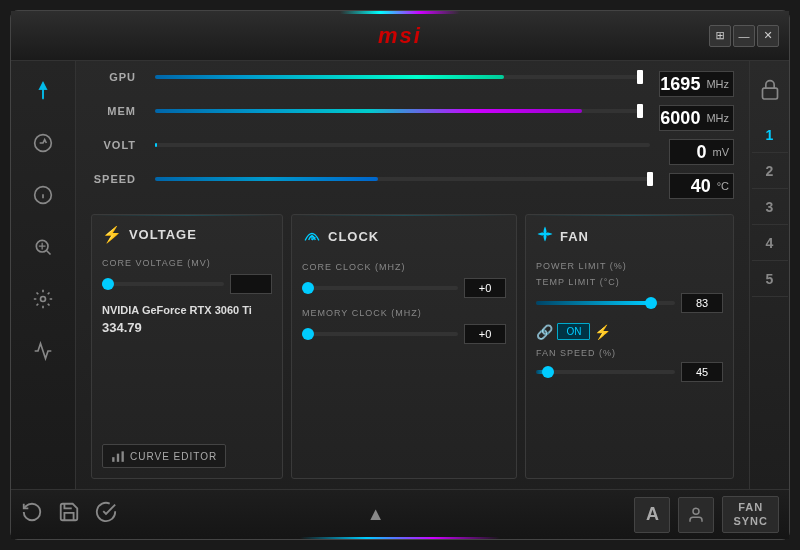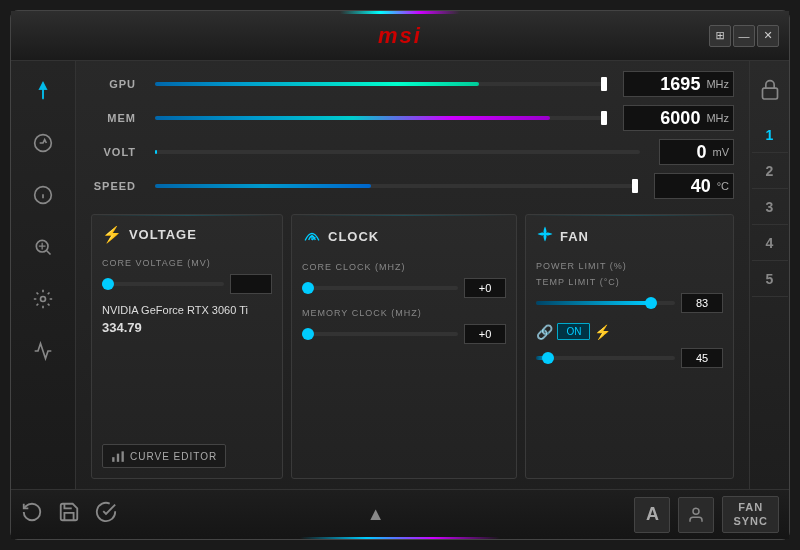--- a/index.html
+++ b/index.html
@@ -127,21 +127,20 @@
     
     .sliders-section {
       display: flex;
       flex-direction: column;
       gap: 8px;
       margin-bottom: 15px;
     }
 
     .slider-row {
       display: flex;
-      align-items: center;
       gap: 19px;
     }
 
     .slider-label {
       width: 45px;
       text-align: right;
       color: #aaa;
       font-size: 11px;
       font-weight: bold;
       letter-spacing: 1px;
@@ -198,21 +197,20 @@
     .slider-value-box {
       min-width: 65px;
       height: 26px;
       background: #111;
       border: 1px solid #444;
       display: flex;
       align-items: center;
       justify-content: flex-end;
       padding-right: 4px;
       gap: 2px;
-      padding-left: 36px;
     }
 
     .slider-value {
       font-size: 18px;
       font-weight: bold;
       color: #ffffff;
     }
 
     .slider-unit {
       font-size: 11px;
@@ -312,21 +310,21 @@
       border: 1px solid #444;
       display: flex;
       align-items: center;
       justify-content: center;
       font-size: 11px;
       color: #fff;
     }
 
     .gpu-name {
       font-size: 11px;
-      font-weight: normal;
+      font-weight: bold;
       color: #ddd;
       margin-top: 8px;
     }
 
     .gpu-value {
       font-size: 13px;
       font-weight: bold;
       color: #ddd;
       margin-top: 4px;
     }
@@ -715,20 +713,21 @@
               <span>83</span>
             </div>
           </div>
 
           <div class="fan-toggle-row">
             <span class="link-icon">🔗</span>
             <div class="toggle-btn active">ON</div>
             <span class="lightning-icon">⚡</span>
           </div>
 
+          <div class="fan-speed-label">FAN SPEED (%)</div>
           <div class="panel-slider-row">
             <div class="panel-slider-track">
               <div class="panel-slider-fill" style="width:10%;"></div>
               <div class="panel-slider-thumb" style="left:4%;"></div>
             </div>
             <div class="panel-value-box">
               <span>45</span>
             </div>
           </div>
 

